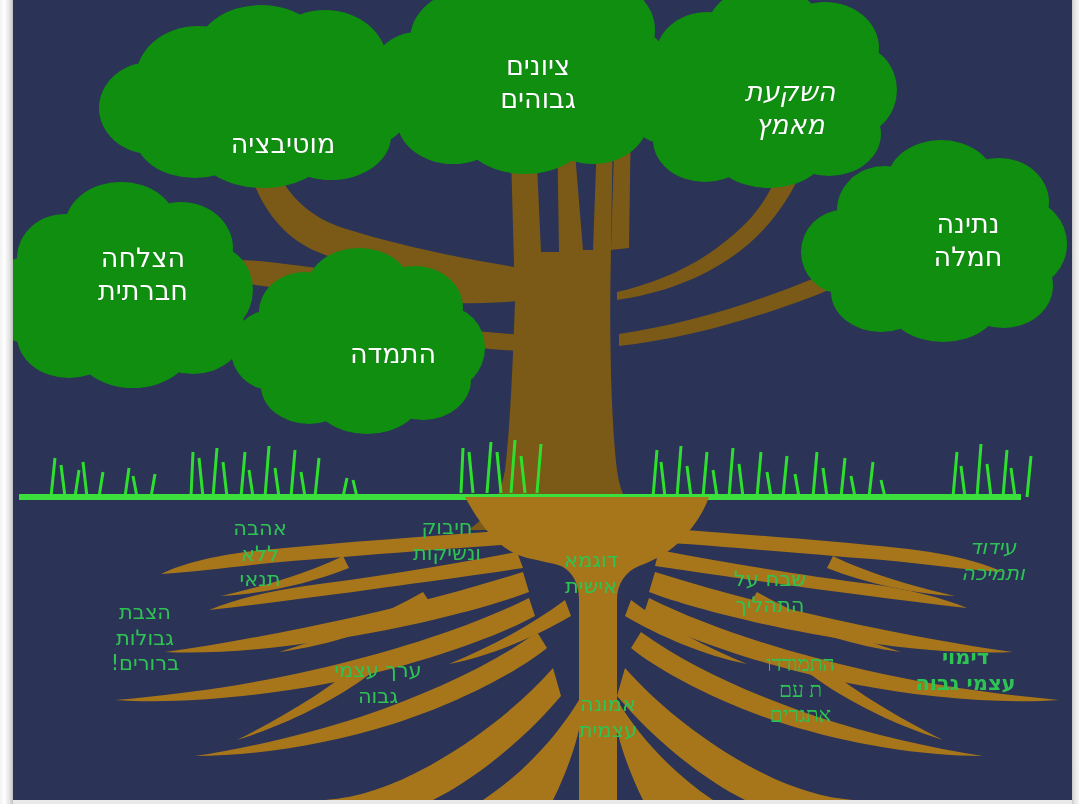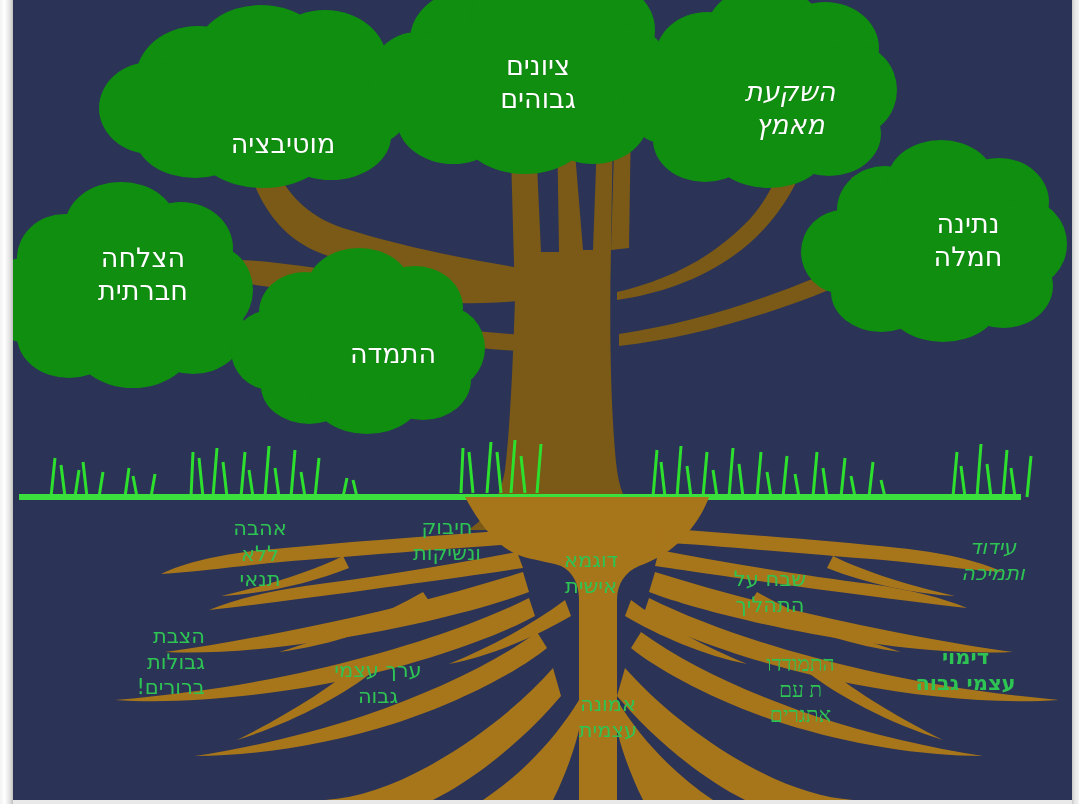--- a/index.html
+++ b/index.html
@@ -252,21 +252,21 @@
 
     <div class="lbl root-lbl" style="left:523px;top:548px;width:110px;">דוגמא
 אישית</div>
 
     <div class="lbl root-lbl" style="left:697px;top:523px;width:120px;margin-top:44px;">שבח על
 התהליך</div>
 
     <div class="lbl root-lbl" style="left:920px;top:535px;width:120px;font-style:italic;">עידוד
 ותמיכה</div>
 
-    <div class="lbl root-lbl" style="left:72px;top:624px;width:120px;text-align:right;">הצבת
+    <div class="lbl root-lbl" style="left:72px;top:600px;width:120px;">הצבת
 גבולות
 ברורים!</div>
 
     <div class="lbl root-lbl" style="left:540px;top:692px;width:110px;">אמונה
 עצמית</div>
 
     <div class="lbl root-lbl" style="left:300px;top:658px;width:130px;">ערך עצמי
 גבוה</div>
 
     <div class="lbl root-lbl" style="left:730px;top:652px;width:115px;font-family:Liberation Serif, serif;">התמודדו

